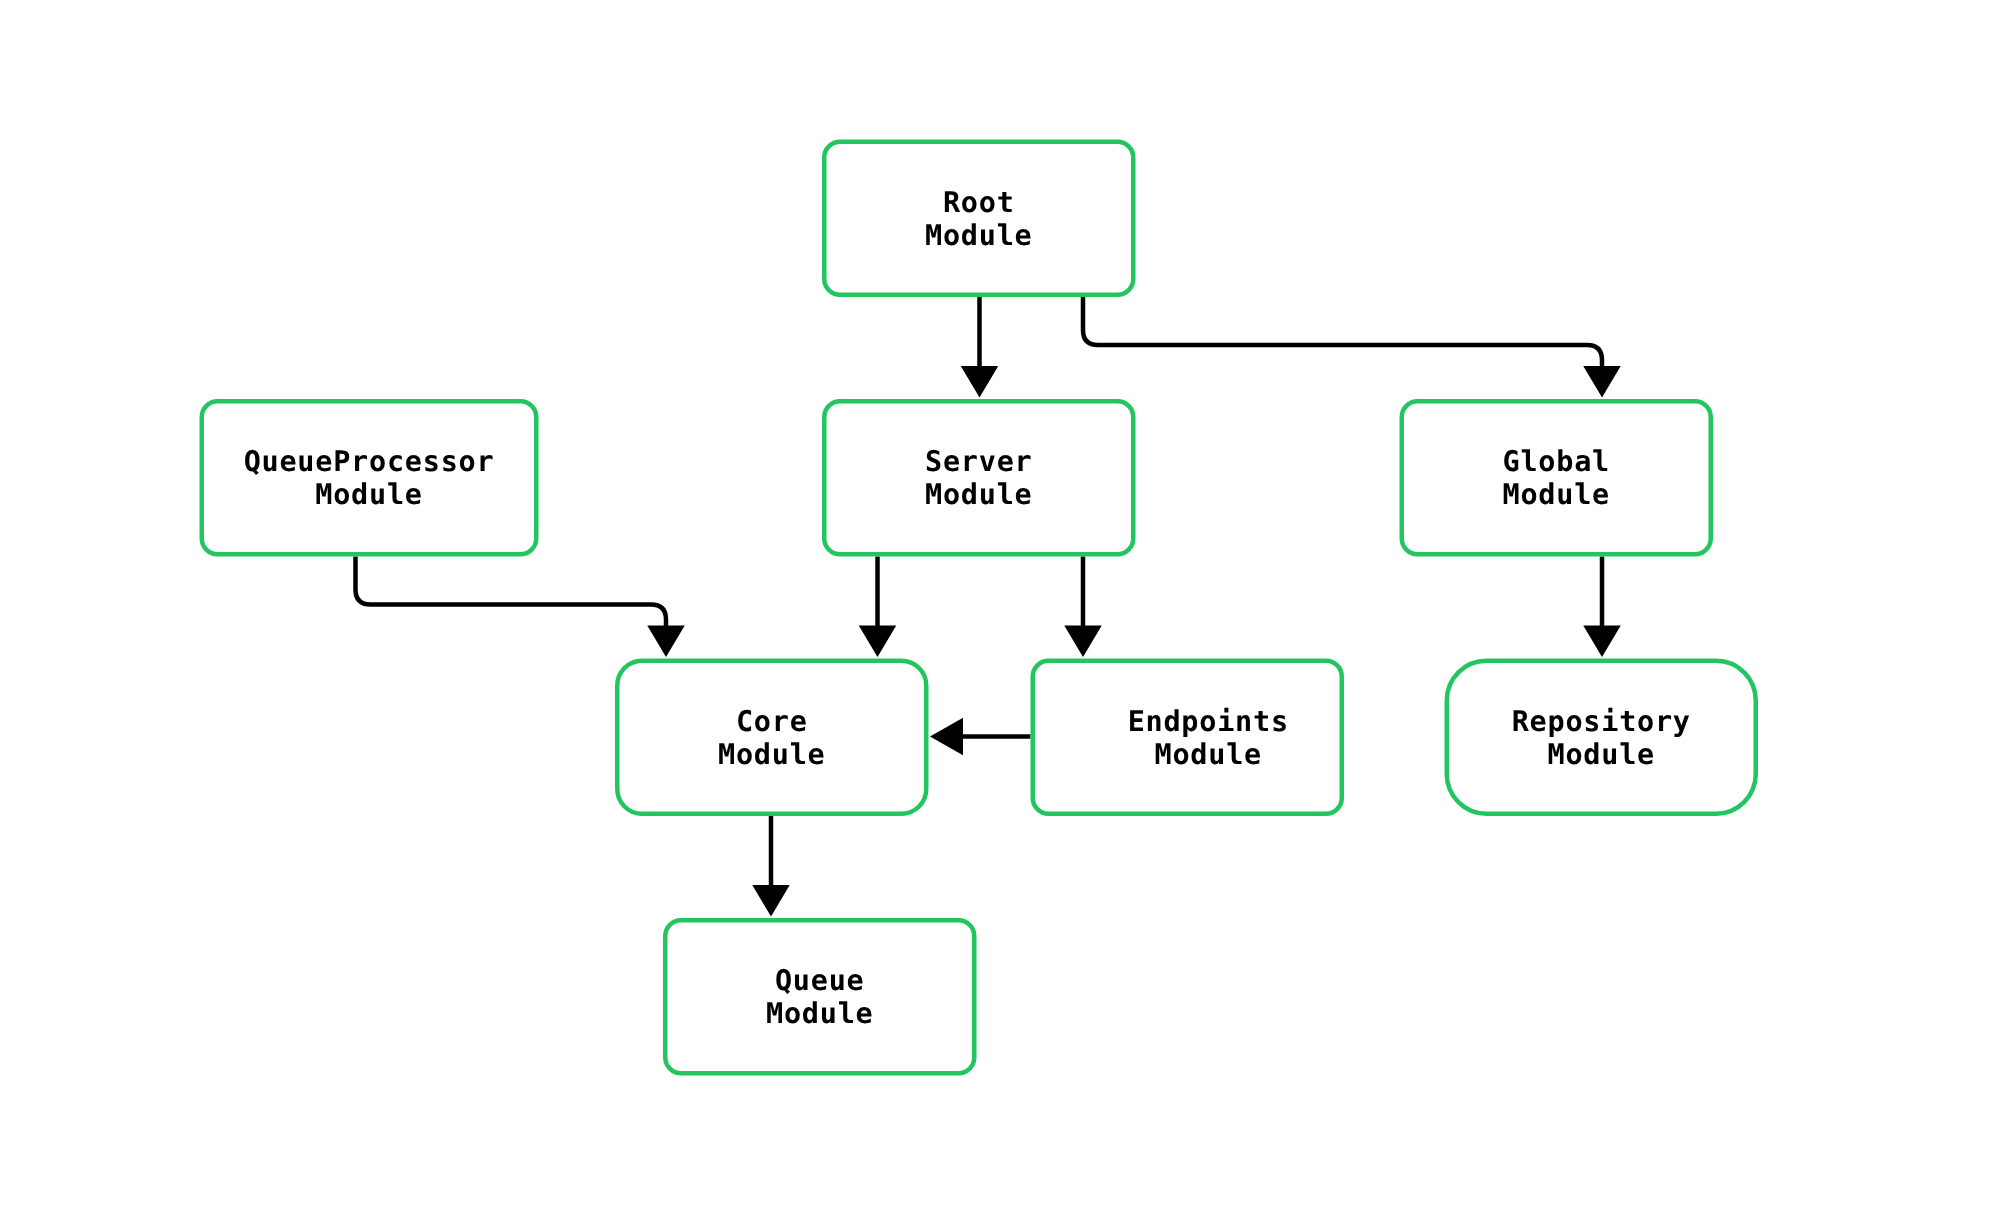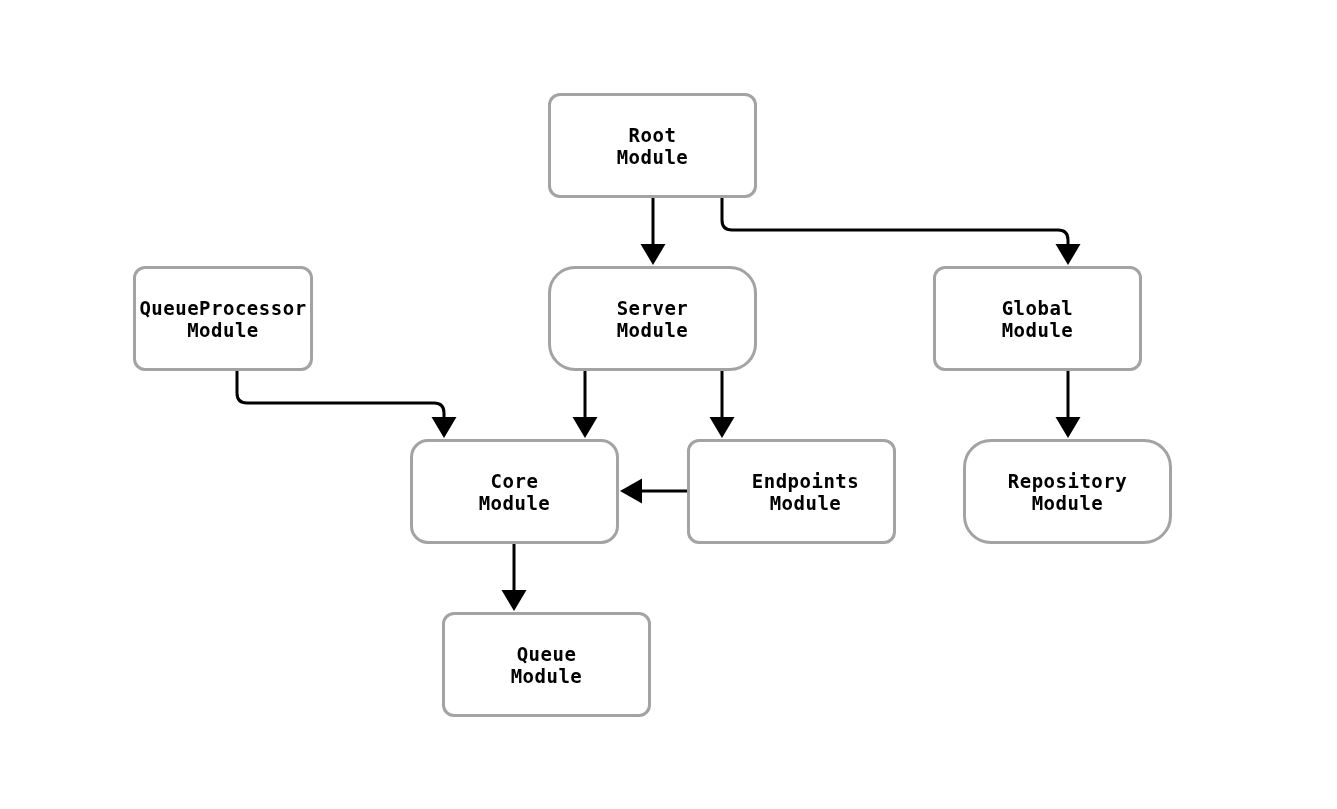--- a/index.html
+++ b/index.html
@@ -18,21 +18,21 @@
     left: 0; top: 0;
     width: 1337px;
     height: 809px;
   }
   .node {
     position: absolute;
     box-sizing: border-box;
     width: 209px;
     height: 105px;
     background: #ffffff;
-    border: 3px solid #a3a3a3;
+    border: 3px solid #22c55e;
     border-radius: 12px;
     display: flex;
     align-items: center;
     justify-content: center;
   }
   .node-label {
     font-weight: bold;
     font-size: 19px;
     line-height: 22px;
     color: #000000;
@@ -87,26 +87,26 @@
       <path d="M 514 544 L 514 592"></path>
       <polygon points="514,611 501.5,590 526.5,590" fill="#000000" stroke="none"></polygon>
     </g>
   </svg>
 
   <div class="node" style="left:548px; top:93px;">
     <span class="node-label">Root
 Module</span>
   </div>
 
-  <div class="node" style="left:133px; top:266px; width:180px;">
+  <div class="node" style="left:133px; top:266px; width:226px;">
     <span class="node-label">QueueProcessor
 Module</span>
   </div>
 
-  <div class="node" style="left:548px; top:266px;border-radius:27px;">
+  <div class="node" style="left:548px; top:266px;">
     <span class="node-label">Server
 Module</span>
   </div>
 
   <div class="node" style="left:933px; top:266px;">
     <span class="node-label">Global
 Module</span>
   </div>
 
   <div class="node" style="left:410px; top:439px;border-radius:18px;">

